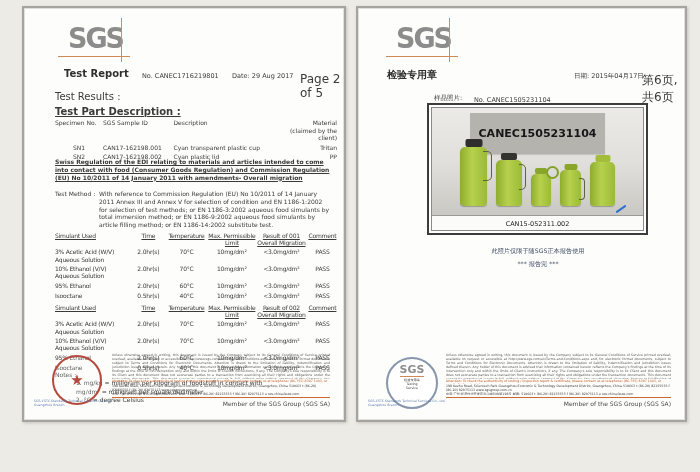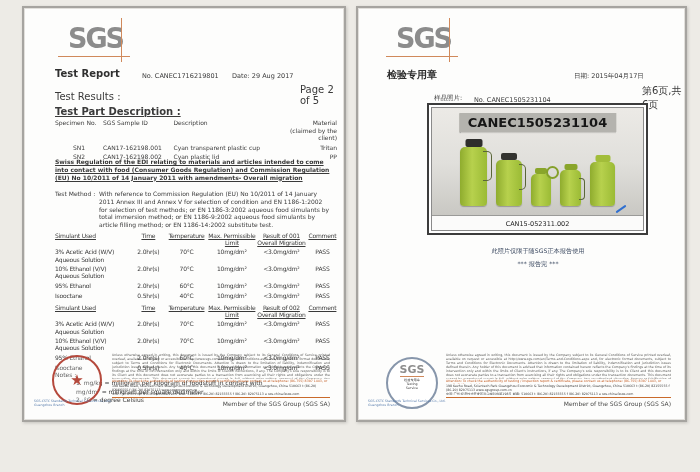--- a/index.html
+++ b/index.html
@@ -24,24 +24,24 @@
   
   .sgs-logo { position:absolute; top:14px; left:44px; width:60px; height:38px; }
   .sgs-logo .glyph {
     font-weight:bold; font-size:27px; letter-spacing:-2px; color:#8c8c8c;
     transform:scaleY(1.05); display:inline-block; line-height:34px;
   }
   .sgs-logo .h-line { position:absolute; left:-10px; bottom:3px; width:72px; height:1px; background:#d0895b; }
   .sgs-logo .v-line { position:absolute; right:6px; top:-4px; width:1px; height:44px; background:#d0895b; }
 
   
-  .doc-title   { position:absolute; left:31px; top:60px; font-size:10px; font-weight:bold; color:#2f2f2f; }
+  .doc-title   { position:absolute; left:40px; top:60px; font-size:10px; font-weight:bold; color:#2f2f2f; }
   .doc-no      { position:absolute; left:118px; top:64px; font-size:6.5px; }
   .doc-date    { position:absolute; left:208px; top:64px; font-size:6.5px; }
-  .doc-pageinfo{ position:absolute; left:276px; top:76px; font-size:10px; }
+  .doc-pageinfo{ position:absolute; left:276px; top:64px; font-size:12px; }
   #right-page .doc-no   { left:116px;margin-top:24px; }
   #right-page .doc-date { left:216px; }
   #right-page .doc-pageinfo { left:284px; }
   .label-line { position:absolute; left:31px; font-size:10px; }
   .u  { text-decoration:underline; }
   .b  { font-weight:bold; }
 
   
   .spec-table { position:absolute; left:31px; top:110px; width:282px; border-collapse:collapse; font-size:6px; }
   .spec-table th, .spec-table td { font-weight:normal; vertical-align:top; padding:1px 0; line-height:1.25; }
@@ -99,22 +99,22 @@
     border:2px solid #3c3c3c; background:#fff; padding:2px;
   }
   .photo-inner { border:1px solid #8a8a8a; height:100%; display:flex; flex-direction:column; }
   .photo-pic {
     position:relative; flex:1;
     background:linear-gradient(180deg,#eceae6 0%,#e0dfdb 52%,#c9c8c3 100%);
     overflow:hidden;
   }
   .photo-banner {
     position:absolute; top:5px; left:50%; transform:translateX(-50%);
-    background:#b4b3ae; color:#161616; font-weight:bold; font-size:13px;
-    padding:2px 9px; white-space:nowrap; box-shadow:0 1px 1px rgba(0,0,0,.25);
+    background:#b4b3ae; color:#161616; font-weight:bold; font-size:11px;
+    padding:14px 9px; white-space:nowrap; box-shadow:0 1px 1px rgba(0,0,0,.25);
   }
   .bottle-row { position:absolute; bottom:9px; left:6px; right:6px; display:flex; justify-content:center; align-items:flex-end; gap:9px; }
   .bottle { position:relative; background:linear-gradient(90deg,#8fac2e 0%,#b7d14d 45%,#9bbb35 100%); border-radius:5px 5px 4px 4px; box-shadow:0 1px 1px rgba(0,0,0,.25); }
   .bottle::before { content:""; position:absolute; left:50%; transform:translateX(-50%); border-radius:2px; }
   .b1 { width:27px; height:59px; }
   .b1::before { top:-8px; width:17px; height:8px; background:#2e2e2c; }
   .b1::after { content:""; position:absolute; right:-5px; top:4px; width:8px; height:28px; border:1.5px solid #5a6638; border-left:none; border-radius:0 5px 5px 0; }
   .b2 { width:26px; height:46px; }
   .b2::before { top:-7px; width:16px; height:7px; background:#33332f; }
   .b2::after { content:""; position:absolute; right:-4px; top:4px; width:6px; height:24px; border:1.5px solid #5a6638; border-left:none; border-radius:0 5px 5px 0; }

